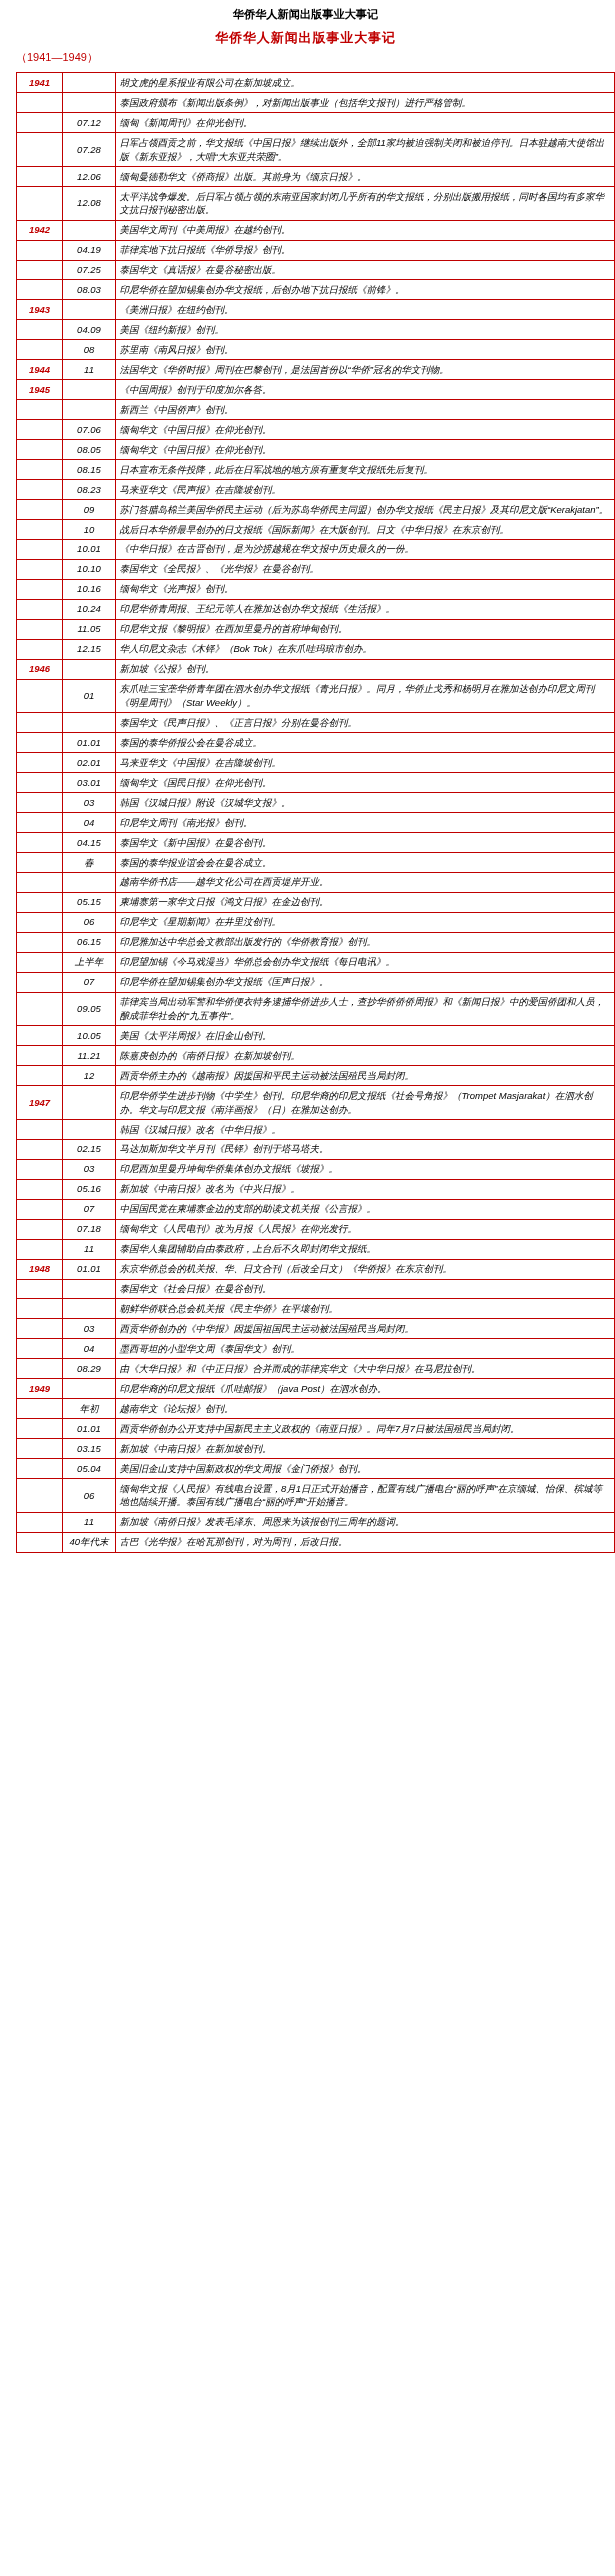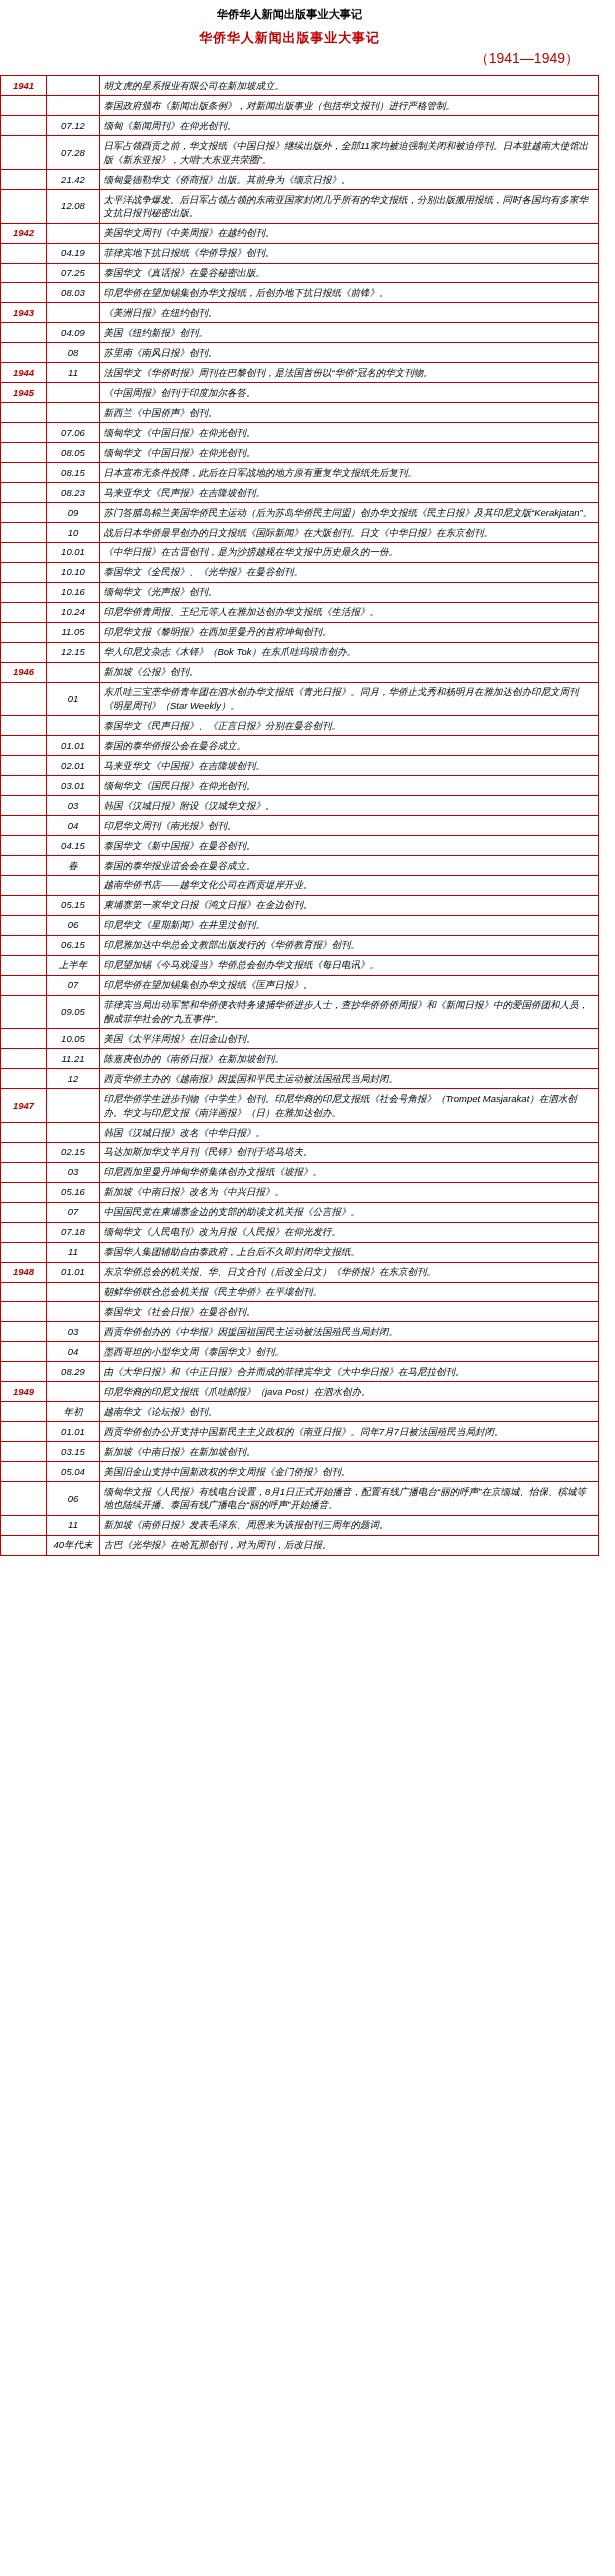--- a/index.html
+++ b/index.html
@@ -9,39 +9,40 @@
   }
   body {
     width: 616px;
     font-family: "Liberation Sans", "DejaVu Sans", sans-serif;
     color: #000000;
   }
   .page {
     width: 579px;
     box-sizing: border-box;
     padding: 0;
+    margin-left: 16px;
   }
   .doc-header {
     text-align: center;
     font-weight: bold;
     font-size: 11.2px;
     padding: 7px 0 5.2px 0;
     color: #000;
   }
   .doc-title {
     text-align: center;
     font-weight: bold;
     font-size: 13px;
     color: #c00000;
     padding: 1.7px 0 3.5px 0;
     letter-spacing: 0.9px;
   }
   .doc-subtitle {
-    text-align: right;
-    font-size: 14px;
+    text-align: left;
+    font-size: 11px;
     color: #c00000;
     padding: 0 0 7px 0;
   }
   table.events {
     border-collapse: collapse;
     width: 599px;
     margin: 0 auto 8.6px auto;
     table-layout: fixed;
     font-style: italic;
   }
@@ -95,21 +96,21 @@
           <td class="col-date">07.12</td>
           <td class="col-text">缅甸《新闻周刊》在仰光创刊。</td>
         </tr>
         <tr>
           <td class="col-year"></td>
           <td class="col-date">07.28</td>
           <td class="col-text">日军占领酉贡之前，华文报纸《中国日报》继续出版外，全部11家均被迫强制关闭和被迫停刊。日本驻越南大使馆出版《新东亚报》，大唱“大东亚共荣圈”。</td>
         </tr>
         <tr>
           <td class="col-year"></td>
-          <td class="col-date">21.42</td>
+          <td class="col-date">12.06</td>
           <td class="col-text">缅甸曼德勒华文《侨商报》出版。其前身为《缅京日报》。</td>
         </tr>
         <tr>
           <td class="col-year"></td>
           <td class="col-date">12.08</td>
           <td class="col-text">太平洋战争爆发。后日军占领占领的东南亚国家封闭几乎所有的华文报纸，分别出版搬用报纸，同时各国均有多家华文抗日报刊秘密出版。</td>
         </tr>
         <tr>
           <td class="col-year">1942</td>
           <td class="col-date"></td>
@@ -361,26 +362,26 @@
           <td class="col-text">泰国华人集团辅助自由泰政府，上台后不久即封闭华文报纸。</td>
         </tr>
         <tr>
           <td class="col-year">1948</td>
           <td class="col-date">01.01</td>
           <td class="col-text">东京华侨总会的机关报、华、日文合刊（后改全日文）《华侨报》在东京创刊。</td>
         </tr>
         <tr>
           <td class="col-year"></td>
           <td class="col-date"></td>
+          <td class="col-text">泰国华文《社会日报》在曼谷创刊。</td>
+        </tr>
+        <tr>
+          <td class="col-year"></td>
+          <td class="col-date"></td>
           <td class="col-text">朝鲜华侨联合总会机关报《民主华侨》在平壤创刊。</td>
-        </tr>
-        <tr>
-          <td class="col-year"></td>
-          <td class="col-date"></td>
-          <td class="col-text">泰国华文《社会日报》在曼谷创刊。</td>
         </tr>
         <tr>
           <td class="col-year"></td>
           <td class="col-date">03</td>
           <td class="col-text">西贡华侨创办的《中华报》因援国祖国民主运动被法国殖民当局封闭。</td>
         </tr>
         <tr>
           <td class="col-year"></td>
           <td class="col-date">04</td>
           <td class="col-text">墨西哥坦的小型华文周《泰国华文》创刊。</td>

